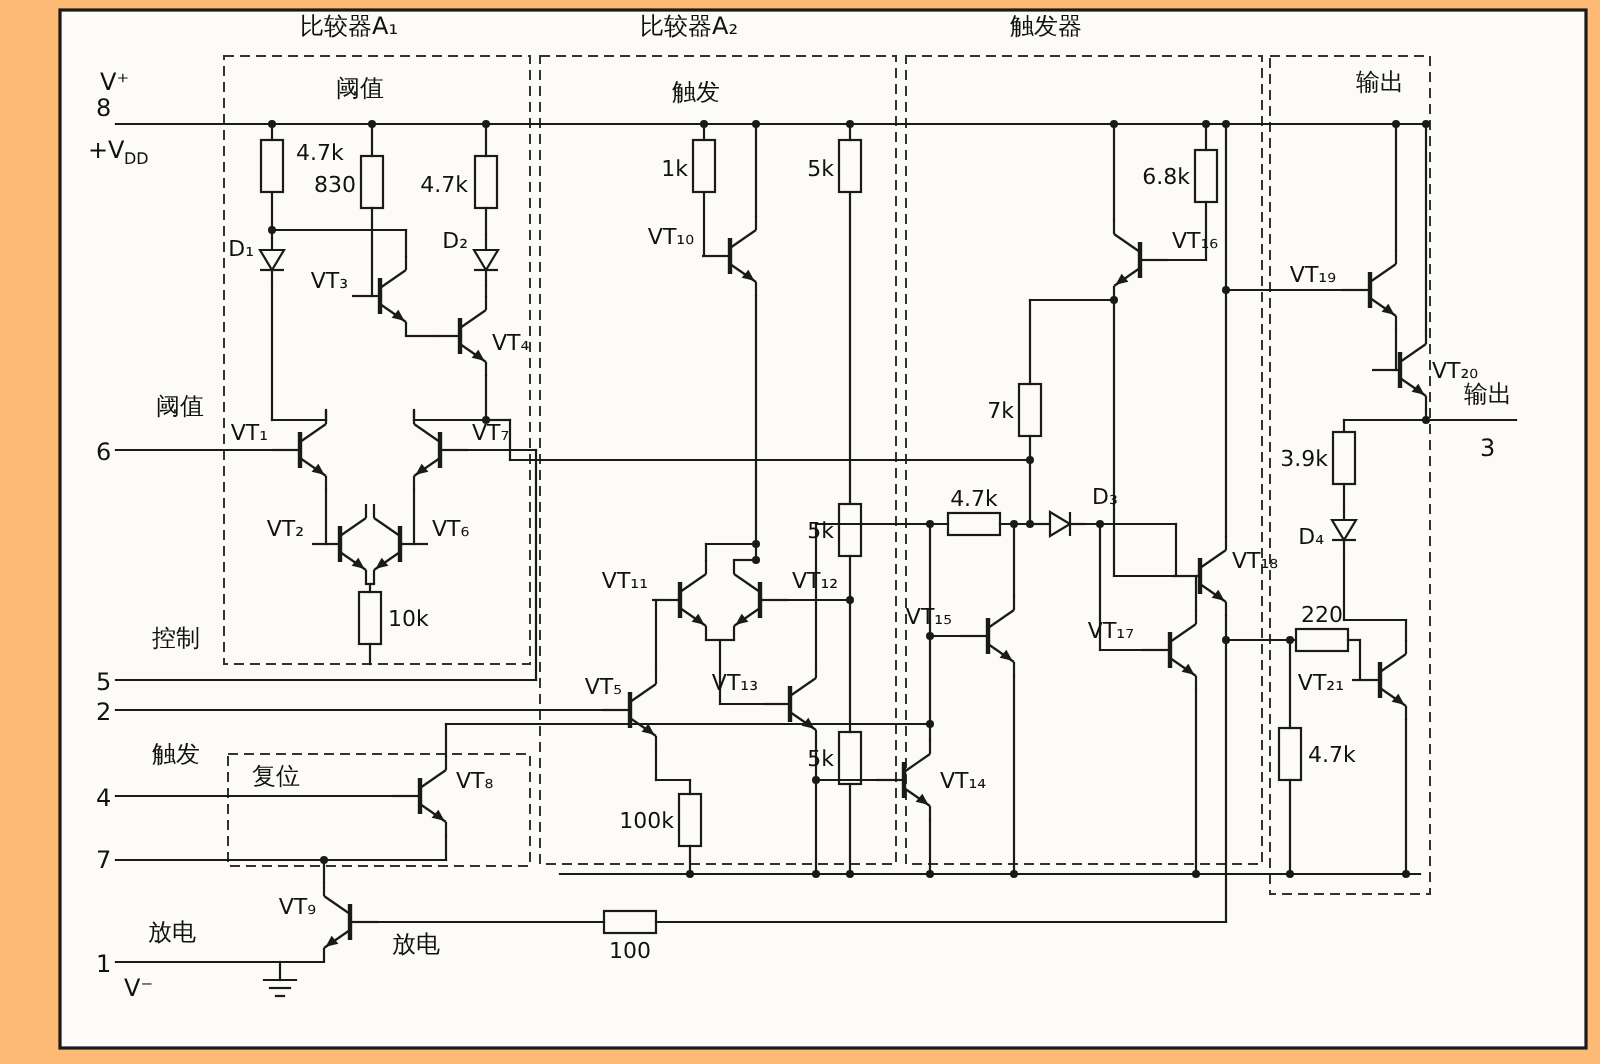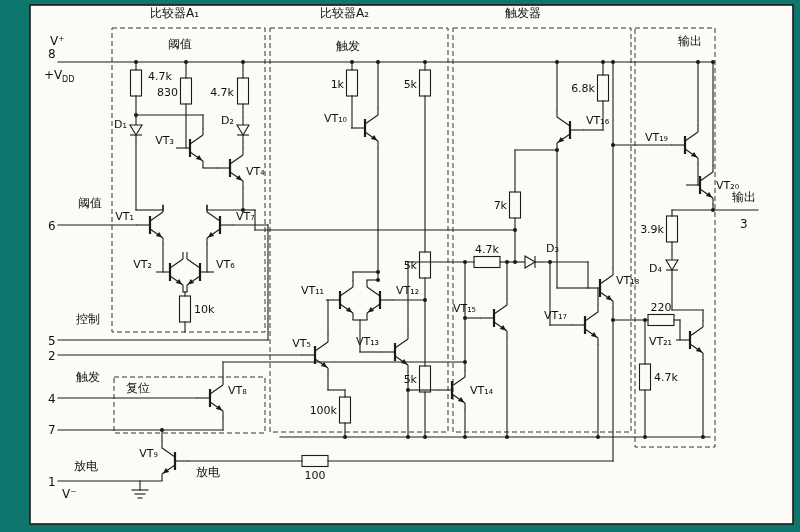--- a/index.html
+++ b/index.html
@@ -1,16 +1,16 @@
 <!DOCTYPE html>
 <html><head>
 <meta charset="utf-8">
 <style>
   html,body{margin:0;padding:0;background:#ffffff;}
-  .stage{width:800px;height:532px;position:relative;background:#0f766e;}
+  .stage{width:800px;height:532px;position:relative;background:#fdba74;}
   svg{display:block;}
   .w{stroke:#1a1a1a;stroke-width:1.1;fill:none;stroke-linecap:square;}
   .bb{stroke:#1a1a1a;stroke-width:2.2;fill:none;}
   .f{fill:#1a1a1a;stroke:none;}
   .comp{stroke:#1a1a1a;stroke-width:1.1;fill:none;}
   .dash{stroke:#333;stroke-width:1;fill:none;stroke-dasharray:5 3;}
   .frame{stroke:#1a1a1a;stroke-width:1.6;fill:#fcfbf8;}
   .dot{fill:#1a1a1a;stroke:none;}
   text{font-family:"DejaVu Sans","Liberation Sans",sans-serif;font-size:11px;fill:#111;}
   text.cjk{font-size:12px;}

